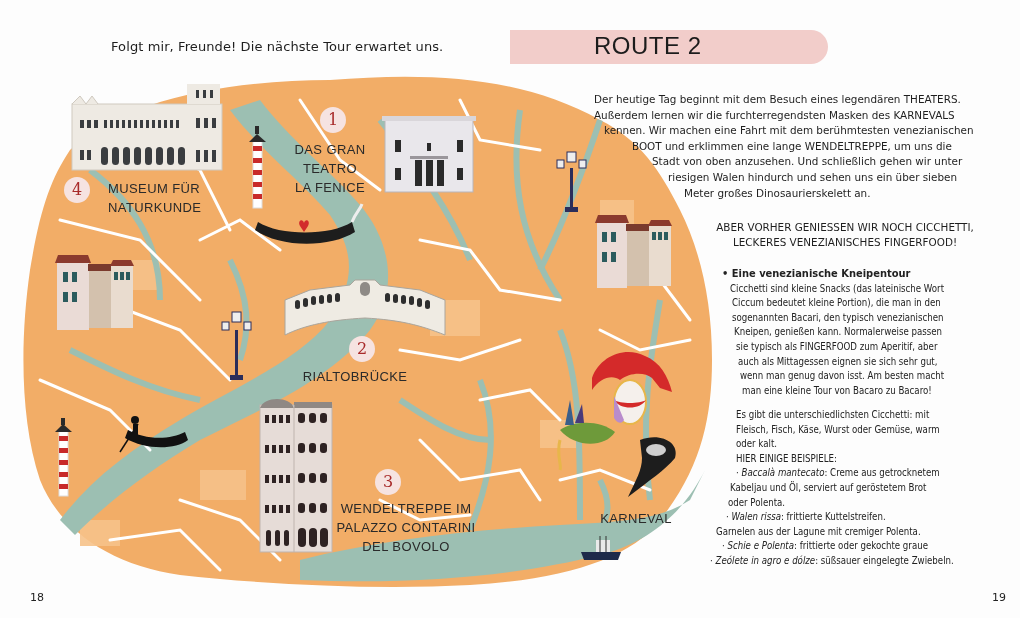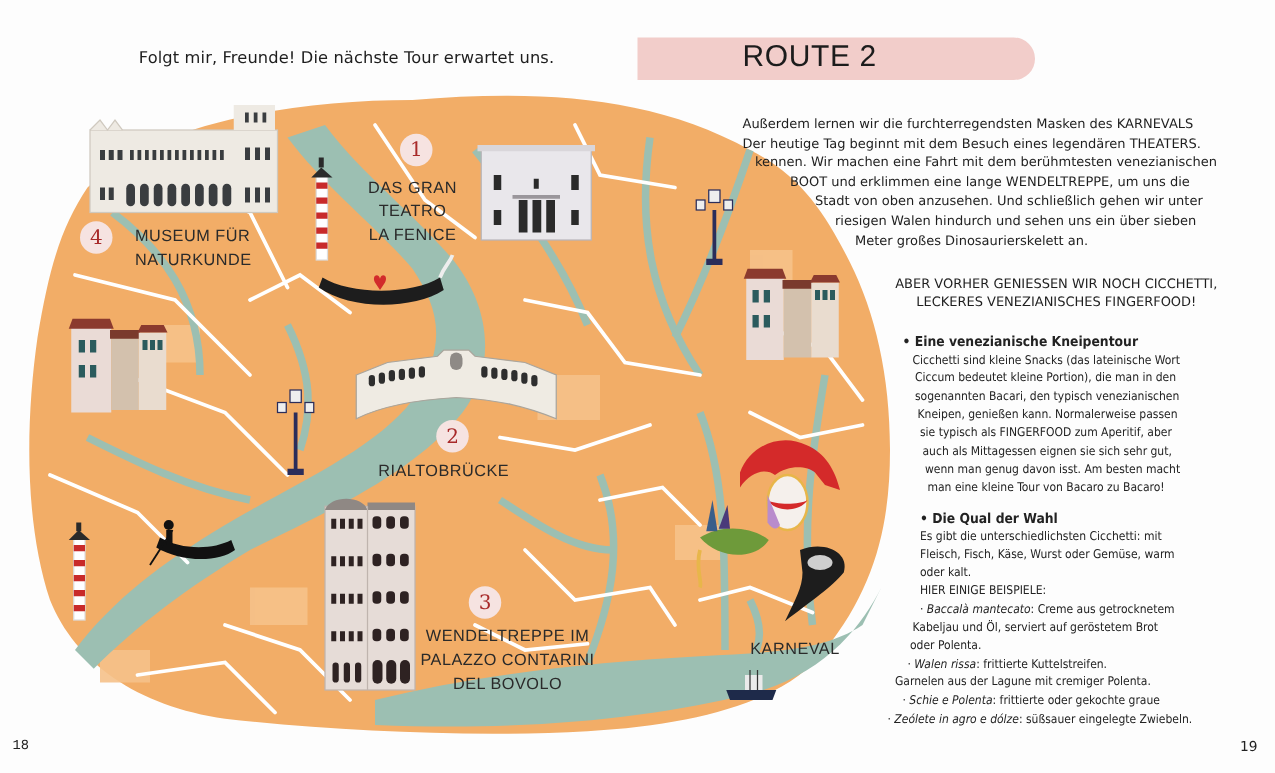--- a/index.html
+++ b/index.html
@@ -365,22 +365,22 @@
 
 <div class="num" style="left:64px; top:177px;">4</div>
 <div class="label" style="left:108px; top:179px; width:100px; text-align:left;">
   <div>MUSEUM FÜR</div>
   <div>NATURKUNDE</div>
 </div>
 
 <div class="label" style="left:596px; top:509px; width:80px;">KARNEVAL</div>
 
 <div class="intro-para">
+  <div style="padding-left:14px">Der heutige Tag beginnt mit dem Besuch eines legendären THEATERS.</div>
   <div style="padding-left:14px">Außerdem lernen wir die furchterregendsten Masken des KARNEVALS</div>
-  <div style="padding-left:14px">Der heutige Tag beginnt mit dem Besuch eines legendären THEATERS.</div>
   <div style="padding-left:24px">kennen. Wir machen eine Fahrt mit dem berühmtesten venezianischen</div>
   <div style="padding-left:52px">BOOT und erklimmen eine lange WENDELTREPPE, um uns die</div>
   <div style="padding-left:72px">Stadt von oben anzusehen. Und schließlich gehen wir unter</div>
   <div style="padding-left:88px">riesigen Walen hindurch und sehen uns ein über sieben</div>
   <div style="padding-left:104px">Meter großes Dinosaurierskelett an.</div>
 </div>
 
 <div class="cicchetti">
   <div>ABER VORHER GENIESSEN WIR NOCH CICCHETTI,</div>
   <div>LECKERES VENEZIANISCHES FINGERFOOD!</div>
@@ -392,28 +392,27 @@
   <div style="padding-left:10px">Ciccum bedeutet kleine Portion), die man in den</div>
   <div style="padding-left:10px">sogenannten Bacari, den typisch venezianischen</div>
   <div style="padding-left:12px">Kneipen, genießen kann. Normalerweise passen</div>
   <div style="padding-left:14px">sie typisch als FINGERFOOD zum Aperitif, aber</div>
   <div style="padding-left:16px">auch als Mittagessen eignen sie sich sehr gut,</div>
   <div style="padding-left:18px">wenn man genug davon isst. Am besten macht</div>
   <div style="padding-left:20px">man eine kleine Tour von Bacaro zu Bacaro!</div>
 </div>
 
 <div class="section" style="left:736px; top:408px;">
-  <div class="heading">• Die Qual der Wahl</div>
   <div>Es gibt die unterschiedlichsten Cicchetti: mit</div>
   <div>Fleisch, Fisch, Käse, Wurst oder Gemüse, warm</div>
   <div>oder kalt.</div>
   <div>HIER EINIGE BEISPIELE:</div>
   <div>· <i>Baccalà mantecato</i><span>: Creme aus getrocknetem</span></div>
   <div style="margin-left:-6px">Kabeljau und Öl, serviert auf geröstetem Brot</div>
   <div style="margin-left:-8px">oder Polenta.</div>
   <div style="margin-left:-10px">· <i>Walen rissa</i><span>: frittierte Kuttelstreifen.</span></div>
   <div style="margin-left:-20px">Garnelen aus der Lagune mit cremiger Polenta.</div>
   <div style="margin-left:-14px">· <i>Schie e Polenta</i><span>: frittierte oder gekochte graue</span></div>
   <div style="margin-left:-26px">· <i>Zeólete in agro e dólze</i><span>: süßsauer eingelegte Zwiebeln.</span></div>
 </div>
 
-<div class="page-num" style="left:10px;font-family:Liberation Mono, monospace;">18</div>
+<div class="page-num" style="left:30px;">18</div>
 <div class="page-num" style="left:992px;">19</div>
 
 </body></html>

